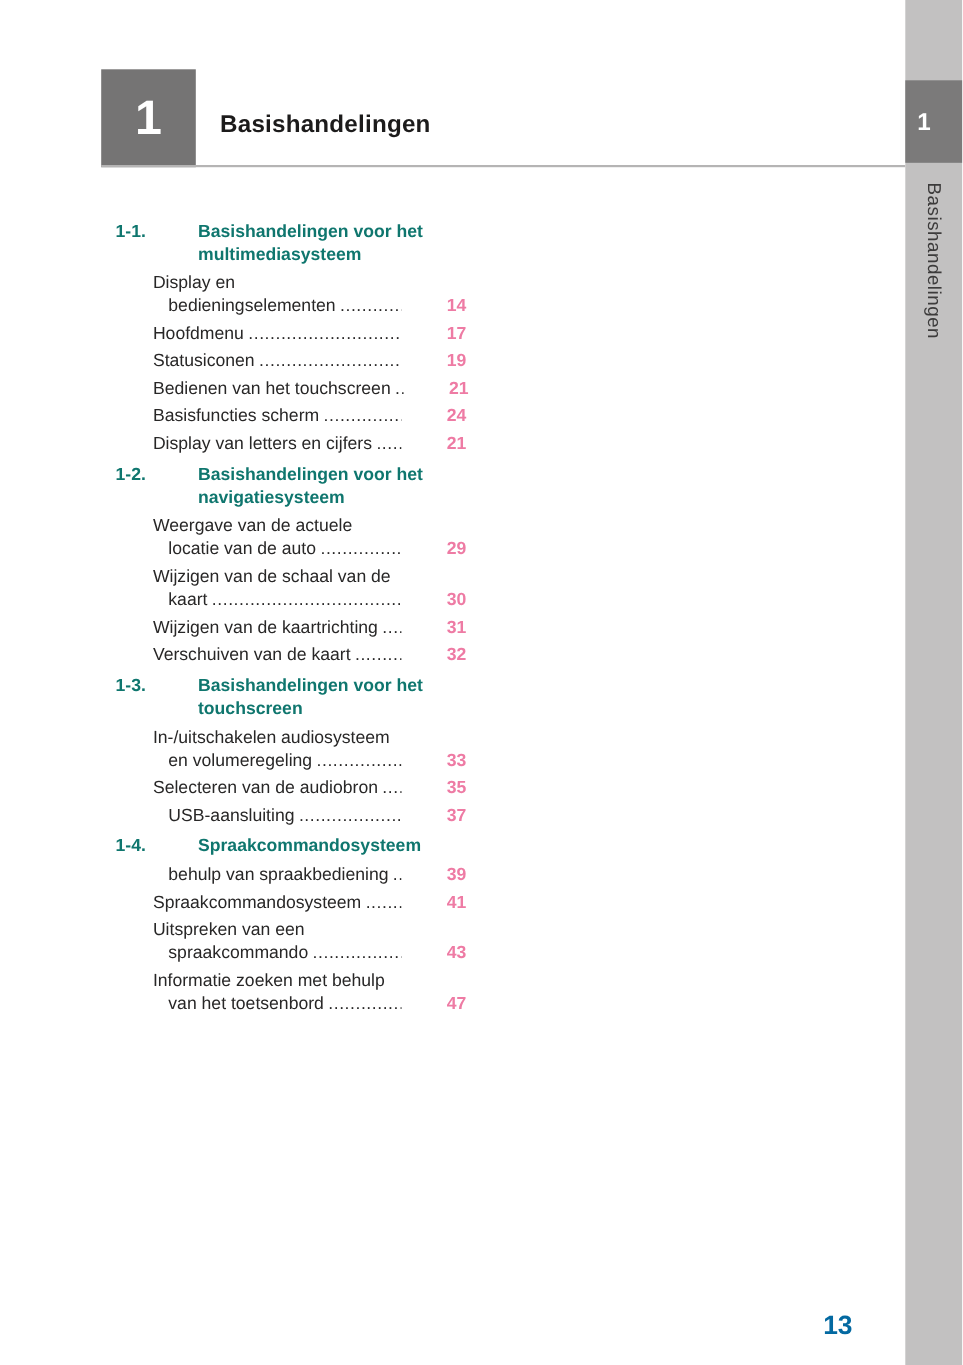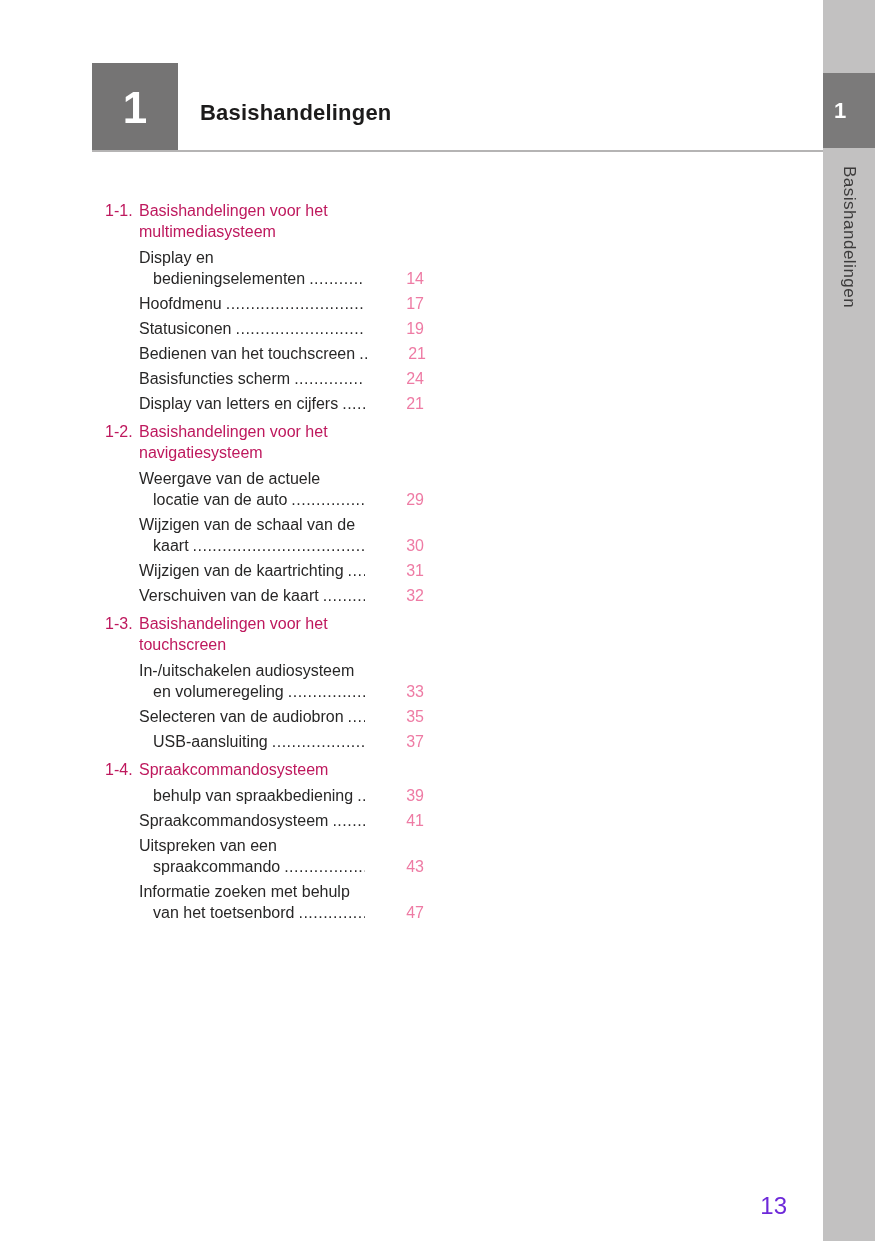--- a/index.html
+++ b/index.html
@@ -57,46 +57,46 @@
     font-size:17px;color:#3c3b3b;letter-spacing:.5px;white-space:nowrap;
   }
 
   
   .toc{
     position:absolute;left:105px;top:200px;width:319px;
     font-size:16px;line-height:21px;
   }
   .toc-section + .toc-section{margin-top:7px;}
   .section-heading{
-    display:flex;font-weight:normal;color:#be185d;margin-bottom:5px;
+    display:flex;font-weight:bold;color:#0f766e;margin-bottom:5px;gap:41px;
   }
   .sec-num{flex:none;width:34px;}
   .sec-title{flex:1;}
   .entries{padding-left:34px;}
   .toc-entry{margin-bottom:4px;}
   .toc-entry:last-child{margin-bottom:0;}
   .indent{padding-left:14px;}
   .entry-lastline{display:flex;align-items:baseline;}
   .entry-text{white-space:nowrap;}
   .leader{
     flex:1 1 auto;overflow:hidden;white-space:nowrap;
     margin-left:4px;margin-right:1px;min-width:8px;
   }
   .leader::after{
     content:"..................................................................................";
     letter-spacing:.5px;color:var(--text);
   }
   .page-num{
-    flex:none;font-weight:normal;color:var(--pink);margin-left:40px;
+    flex:none;font-weight:bold;color:var(--pink);margin-left:40px;
   }
 
   
   .page-number{
-    position:absolute;top:1192px;right:88px;
-    font-size:24px;font-weight:normal;color:#6d28d9;
+    position:absolute;top:1192px;right:100px;
+    font-size:24px;font-weight:bold;color:#0369a1;
   }
 </style>
 </head>
 <body>
 
 <div class="canvas">
 
   <div class="chapter-box">
     <span>1</span>
   </div>

